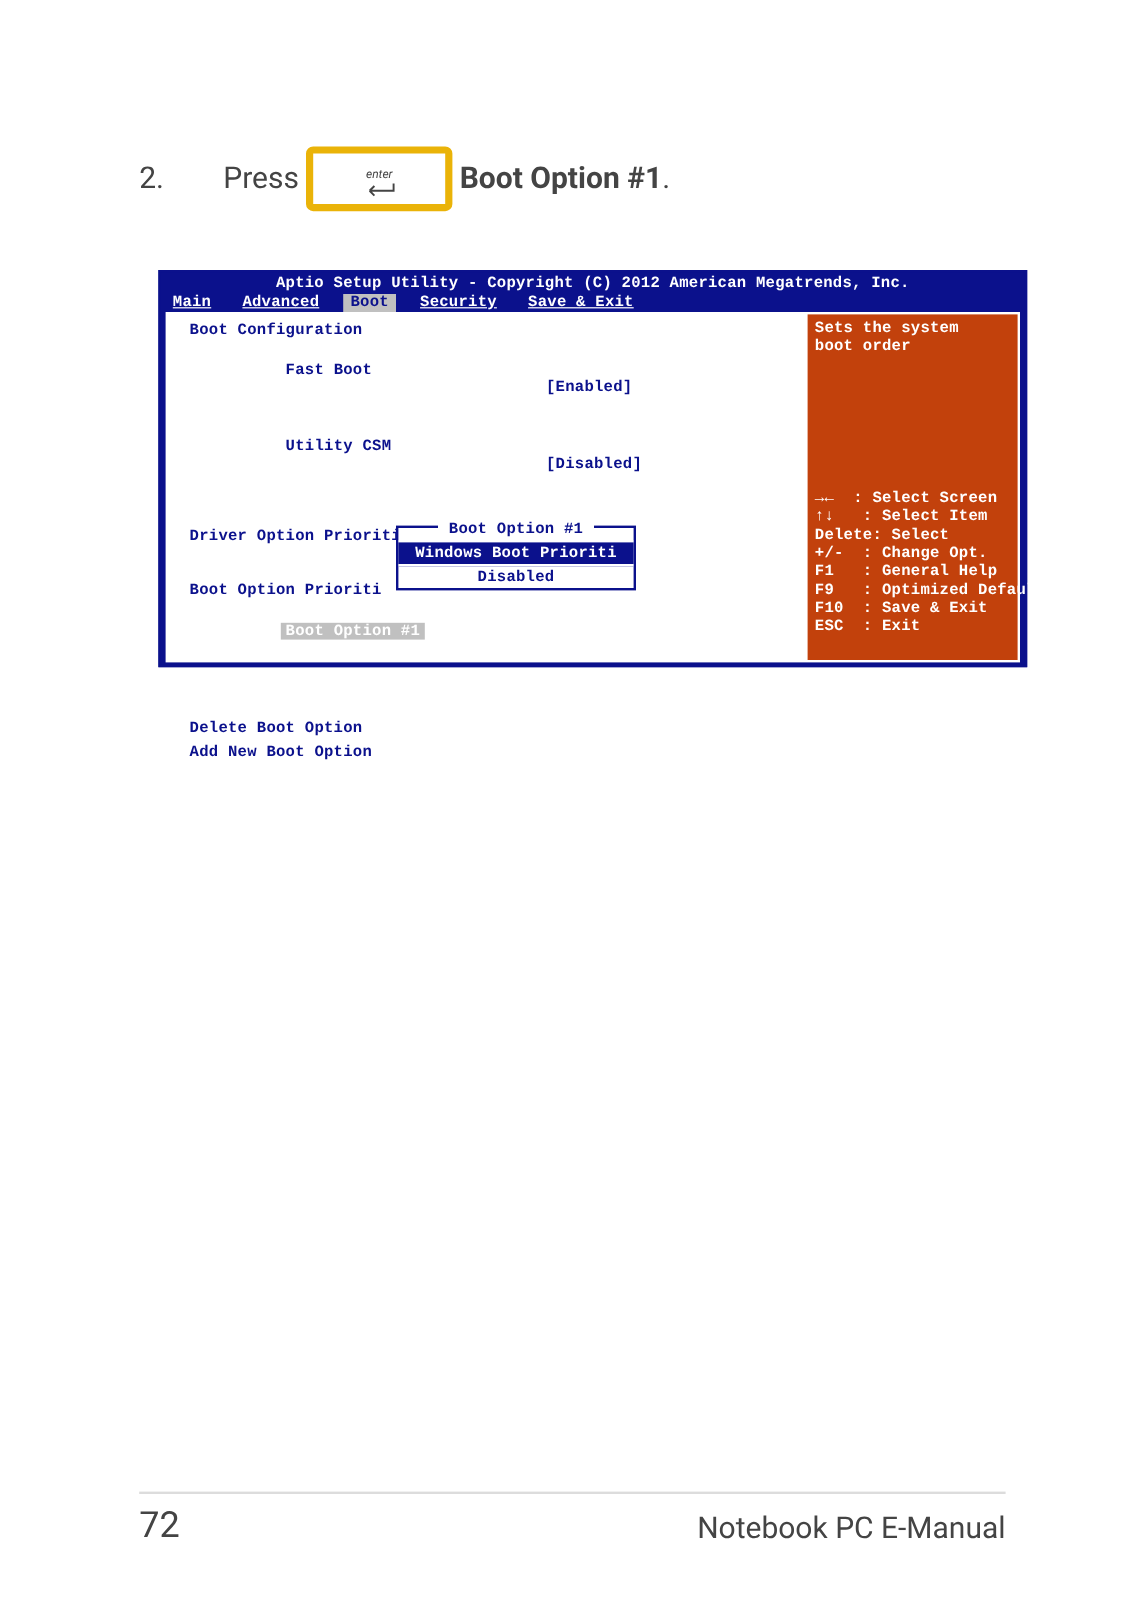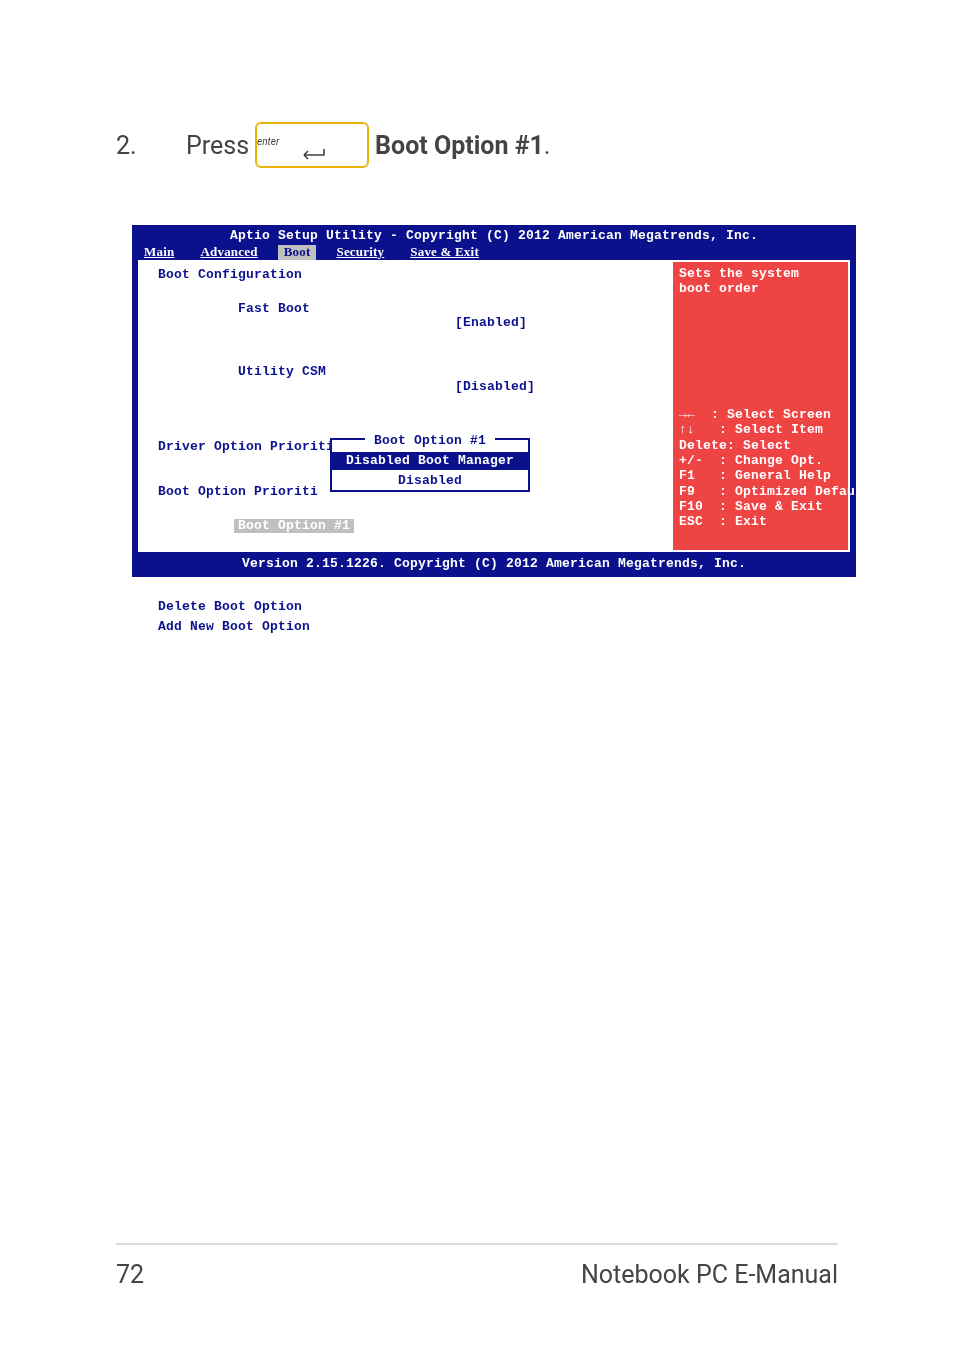--- a/index.html
+++ b/index.html
@@ -36,23 +36,24 @@
   .step-gap {
     width: 36px;
   }
   .step-text-1 { }
   .step-bold { font-weight: 700; }
 
   
   .enter-key {
     display: inline-flex;
     align-items: center;
+    justify-content: center;
     width: 110px;
     height: 42px;
-    border: 2px solid #eab308;
+    border: 6px solid #eab308;
     border-radius: 6px;
     margin: 0 6px;
     position: relative;
   }
   .enter-key .enter-label {
     font-size: 10px;
     font-style: italic;
     color: #444;
     position: relative;
     top: -4px;
@@ -86,21 +87,20 @@
     text-align: center;
     font-size: 13px;
     font-weight: 700;
   }
 
   
   .bios-tabs {
     position: relative;
     padding: 0 4px 0 4px;
     color: #fff;
-    font-family: Liberation Serif, serif;
   }
   .bios-tabs .tab {
     display: inline-block;
     padding: 0 6px;
     margin-right: 14px;
     text-decoration: underline;
   }
   .bios-tabs .tab.selected {
     background: #c0c0c0;
     color: #0b118c;
@@ -121,21 +121,21 @@
     right: 190px;
     bottom: 4px;
     color: #0b118c;
   }
   .bios-right {
     position: absolute;
     right: 2px;
     top: 2px;
     width: 175px;
     bottom: 2px;
-    background: #ef4444;
+    background: #c2410c;
     color: #fff;
     padding: 4px 6px;
     box-sizing: border-box;
   }
 
   .row { margin: 6px 0; white-space: pre; }
   .rowhead { margin: 4px 0 4px 0; }
   .rowgap { height: 22px; }
 
   .val { display:inline-block; }
@@ -198,21 +198,21 @@
     position: absolute;
     left: 116px;
     right: 116px;
     bottom: 100px;
     border-top: 2px solid #dcdcdc;
   }
   .page-num {
     position: absolute;
     left: 116px;
     bottom: 56px;
-    font-size: 25px;
+    font-size: 30px;
     color: #444;
   }
   .page-src {
     position: absolute;
     right: 116px;
     bottom: 56px;
     font-size: 25px;
     color: #444;
   } 
   .helpline { margin: 1px 0; white-space: pre; }
@@ -290,27 +290,26 @@
         <div class="helpline">+/-  : Change Opt.</div>
         <div class="helpline">F1   : General Help</div>
         <div class="helpline">F9   : Optimized Defaults</div>
         <div class="helpline">F10  : Save &amp; Exit</div>
         <div class="helpline">ESC  : Exit</div>
       </div>
 
       <div class="popup">
         <div class="popup-titlebar">Boot Option #1</div>
         <div class="popup-body">
-          <div class="popup-item sel">Disabled Boot Manager</div>
+          <div class="popup-item sel">Windows Boot Prioriti</div>
           <div class="popup-item">Disabled</div>
         </div>
       </div>
 
     </div>
 
-    <div class="bios-footer">Version 2.15.1226. Copyright (C) 2012 American Megatrends, Inc.</div>
   </div>
 
   <div class="page-rule"></div>
   <div class="page-num">72</div>
   <div class="page-src">Notebook PC E-Manual</div>
 
 </div>
 
 </body></html>

